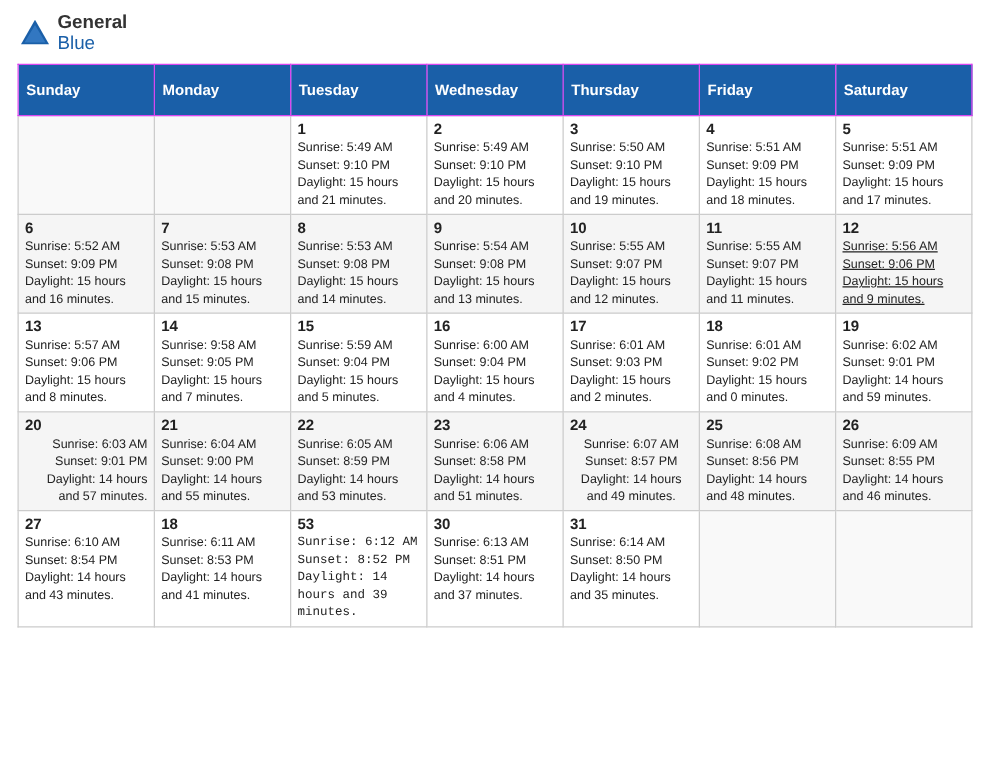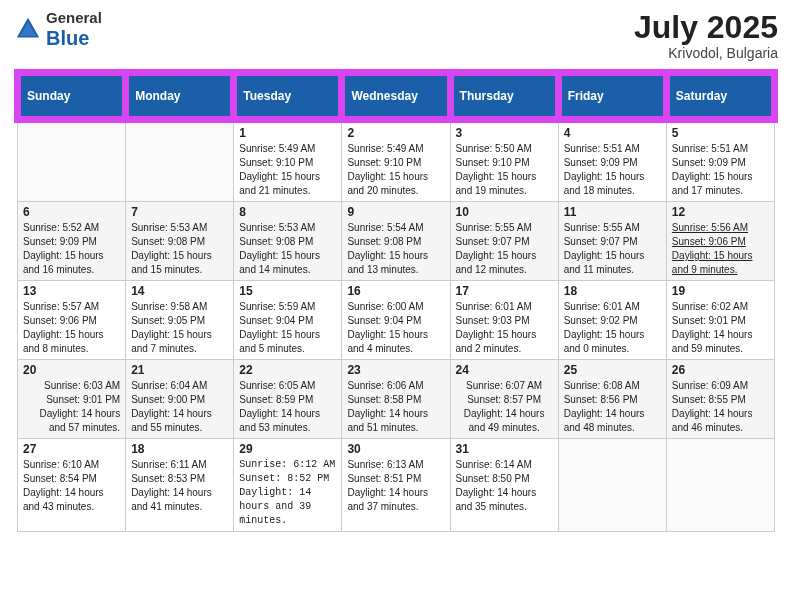--- a/index.html
+++ b/index.html
@@ -31,22 +31,22 @@
       display: flex;
       flex-direction: column;
       line-height: 1.1;
     }
     .logo-general {
       font-size: 15px;
       font-weight: bold;
       color: #333;
     }
     .logo-blue {
-      font-size: 20px;
-      font-weight: bold;
+      font-size: 15px;
+      font-weight: normal;
       color: #1a5fa8;
     }
     .logo-icon {
       width: 28px;
       height: 28px;
       margin-right: 4px;
     }
     .title-block {
       text-align: right;
     }
@@ -65,21 +65,21 @@
       border-collapse: collapse;
       border: 1px solid #ccc;
     }
     .calendar th {
       background-color: #1a5fa8;
       color: #fff;
       font-size: 12px;
       font-weight: bold;
       text-align: left;
       padding: 13px 6px;
-      border: 7px solid #d946ef;
+      border: 1px solid #d946ef;
     }
     .calendar td {
       vertical-align: top;
       border: 1px solid #ccc;
       padding: 3px 5px;
       width: 108px;
       min-height: 80px;
       font-size: 9.5px;
       color: #222;
       background: #fff;
@@ -109,24 +109,20 @@
     <div class="logo">
       <svg class="logo-icon" viewBox="0 0 40 40" xmlns="http://www.w3.org/2000/svg">
         <polygon points="20,4 36,32 4,32" fill="#1a5fa8"></polygon>
         <polygon points="20,10 32,30 8,30" fill="#4a90d9" opacity="0.5"></polygon>
       </svg>
       <div class="logo-text">
         <span class="logo-general">General</span>
         <span class="logo-blue">Blue</span>
       </div>
     </div>
-    <div class="title-block">
-      <div class="month-title">July 2025</div>
-      <div class="location">Krivodol, Bulgaria</div>
-    </div>
   </div>
 
   <table class="calendar">
     <thead>
       <tr>
       <th>Sunday</th>
           <th>Monday</th>
           <th>Tuesday</th>
           <th>Wednesday</th>
           <th>Thursday</th>
@@ -308,21 +304,21 @@
 Sunset: 8:54 PM
 Daylight: 14 hours and 43 minutes.</div>
           </td>
           <td>
             <span class="day-number">18</span>
             <div class="day-info" style="white-space: pre-line;">Sunrise: 6:11 AM
 Sunset: 8:53 PM
 Daylight: 14 hours and 41 minutes.</div>
           </td>
           <td>
-            <span class="day-number">29</span>
+            <span class="day-number">53</span>
             <div class="day-info" style="white-space: pre-line; font-family: Liberation Mono, monospace;">Sunrise: 6:12 AM
 Sunset: 8:52 PM
 Daylight: 14 hours and 39 minutes.</div>
           </td>
           <td>
             <span class="day-number">30</span>
             <div class="day-info" style="white-space: pre-line;">Sunrise: 6:13 AM
 Sunset: 8:51 PM
 Daylight: 14 hours and 37 minutes.</div>
           </td>

